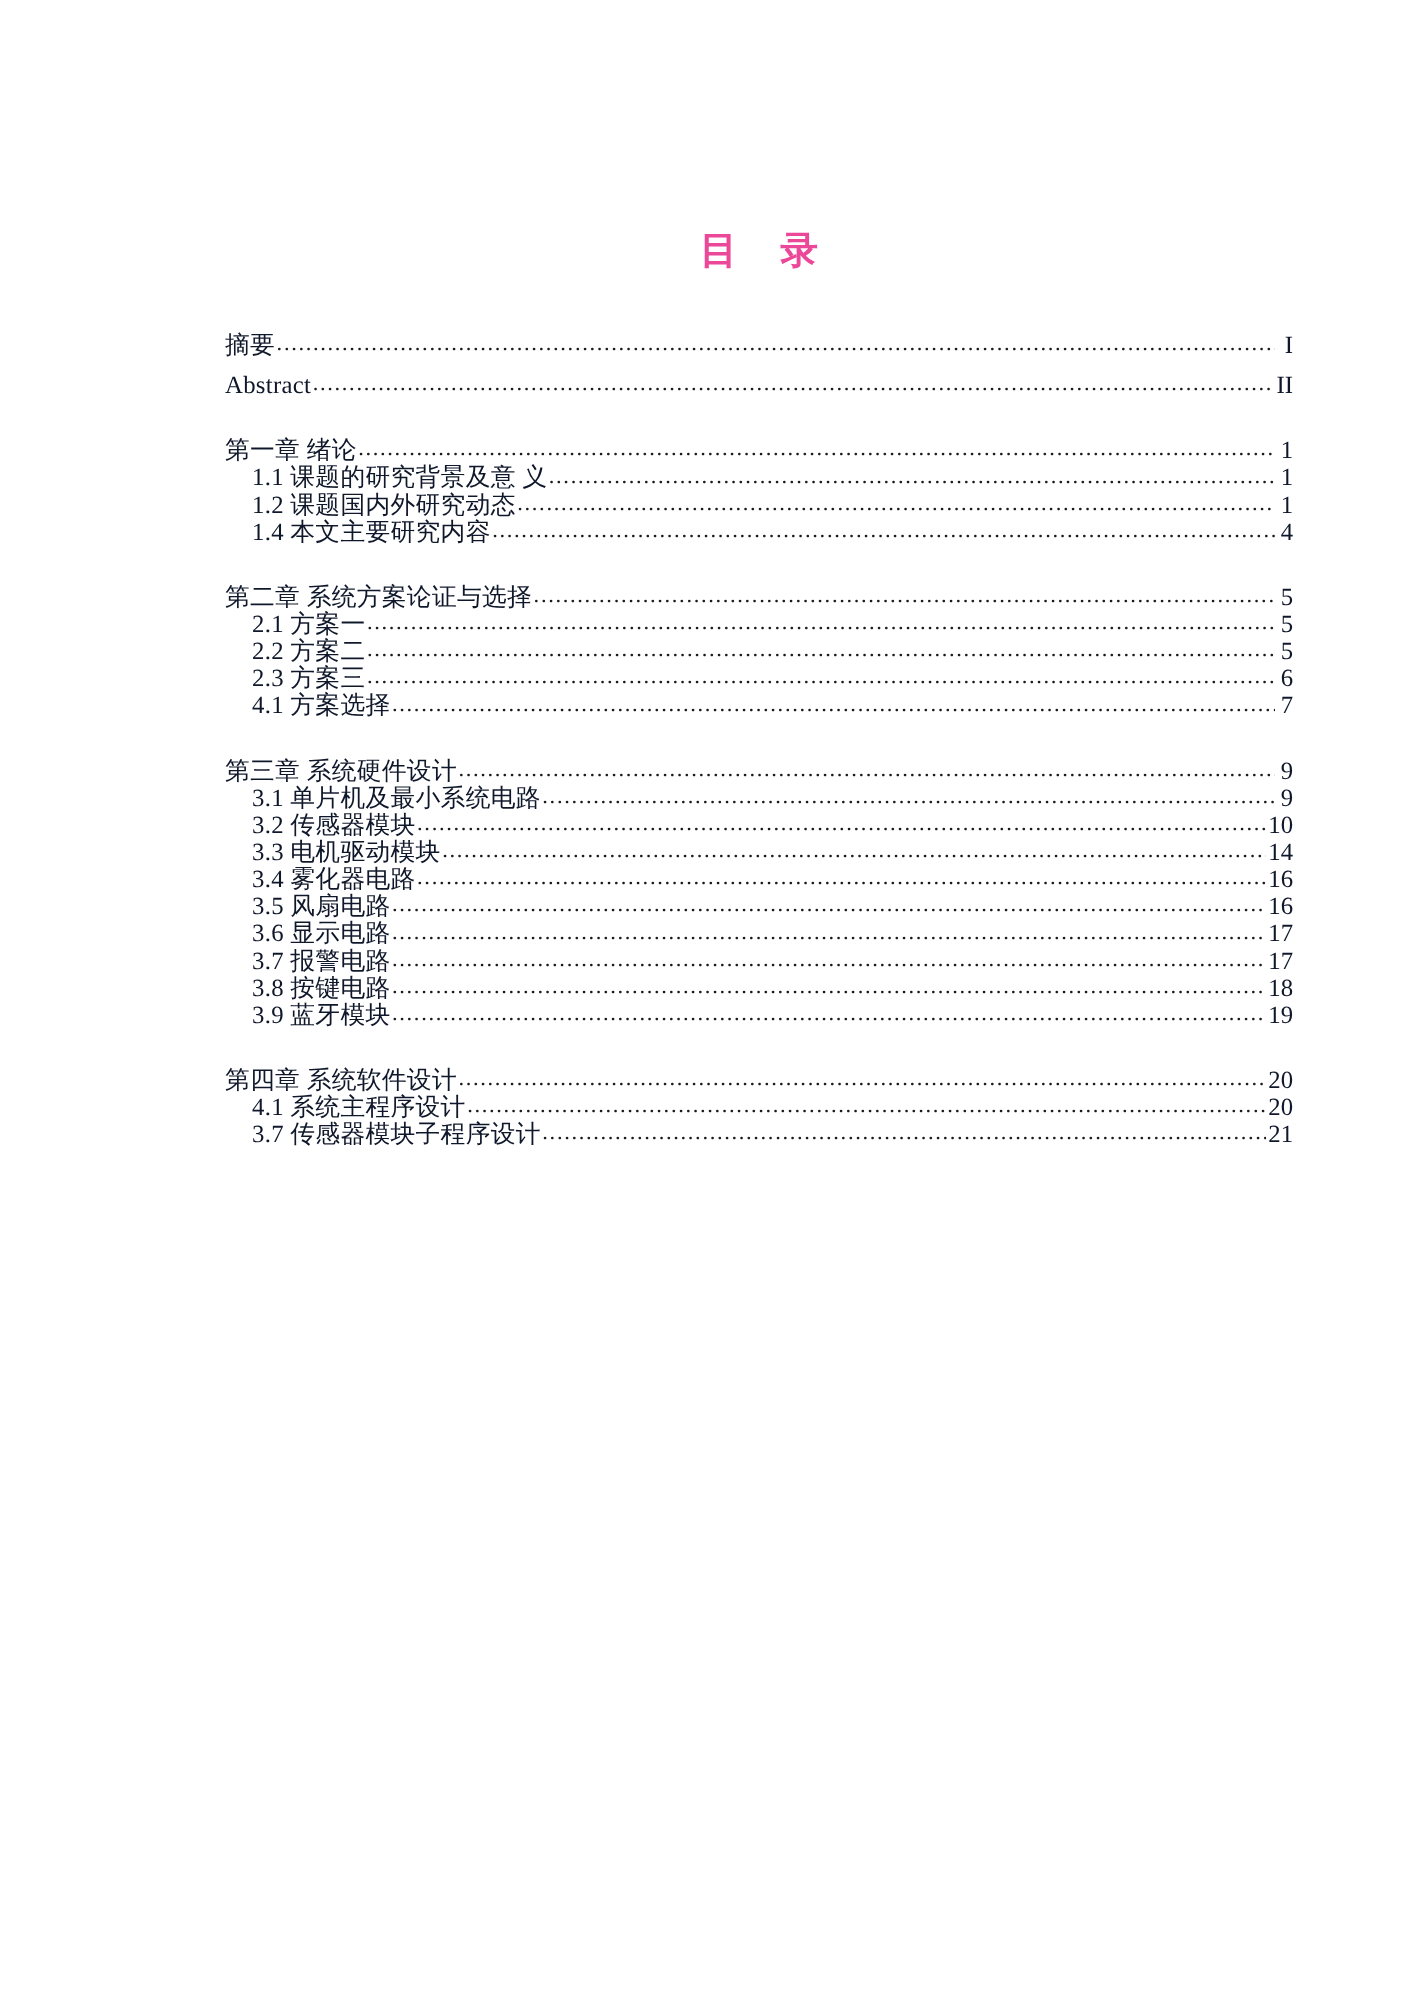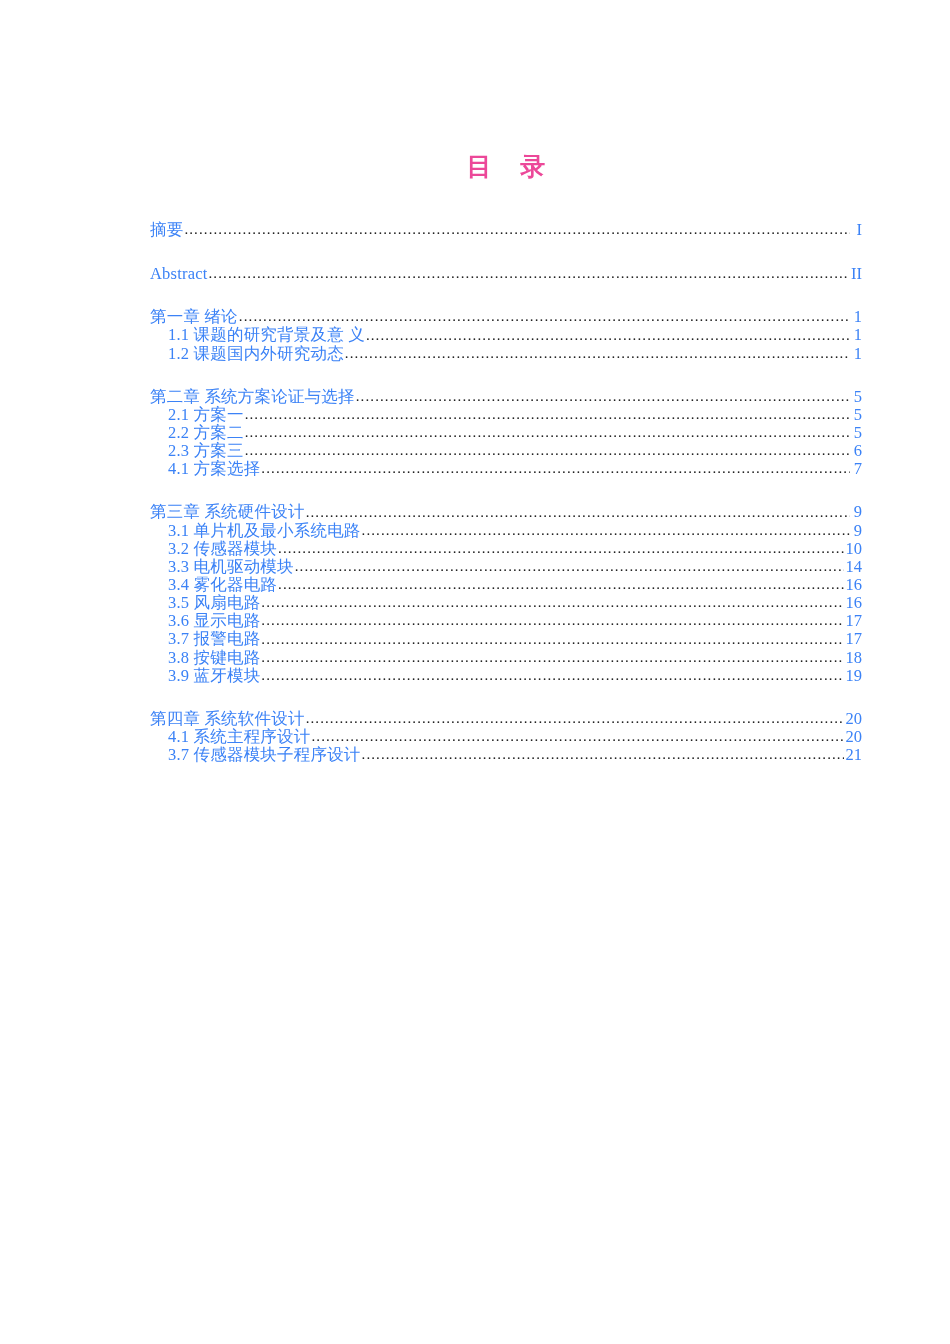--- a/index.html
+++ b/index.html
@@ -34,32 +34,32 @@
   .toc {
     margin: 0;
     padding: 0;
     list-style: none;
   }
   .toc-entry {
     display: flex;
     align-items: flex-end;
     font-size: 16.5px;
     line-height: 1.1;
-    color: #3b82f6;
+    color: #0f172a;
     white-space: nowrap;
   }
   .toc-entry.level-1 {
     margin-top: 25px;
     padding-left: 0px;
   }
   .toc-entry.level-2 {
     padding-left: 18px;
   }
   .toc-entry.front {
-    margin-top: 26px;
+    margin-top: 9px;
     padding-left: 0px;
   }
   .toc-entry:first-child {
     margin-top: 0;
   }
   .entry-label {
     flex: 0 0 auto;
     letter-spacing: 0.2px;
   }
   .leader {
@@ -108,20 +108,25 @@
       <li class="toc-entry level-2">
         <span class="entry-label">1.1 课题的研究背景及意 义</span>
         <span class="leader"></span>
         <span class="page-num">1</span>
       </li>
       <li class="toc-entry level-2">
         <span class="entry-label">1.2 课题国内外研究动态</span>
         <span class="leader"></span>
         <span class="page-num">1</span>
       </li>
+      <li class="toc-entry level-2">
+        <span class="entry-label">1.4 本文主要研究内容</span>
+        <span class="leader"></span>
+        <span class="page-num">4</span>
+      </li>
       <li class="toc-entry level-1">
         <span class="entry-label">第二章  系统方案论证与选择</span>
         <span class="leader"></span>
         <span class="page-num">5</span>
       </li>
       <li class="toc-entry level-2">
         <span class="entry-label">2.1 方案一</span>
         <span class="leader"></span>
         <span class="page-num">5</span>
       </li>

